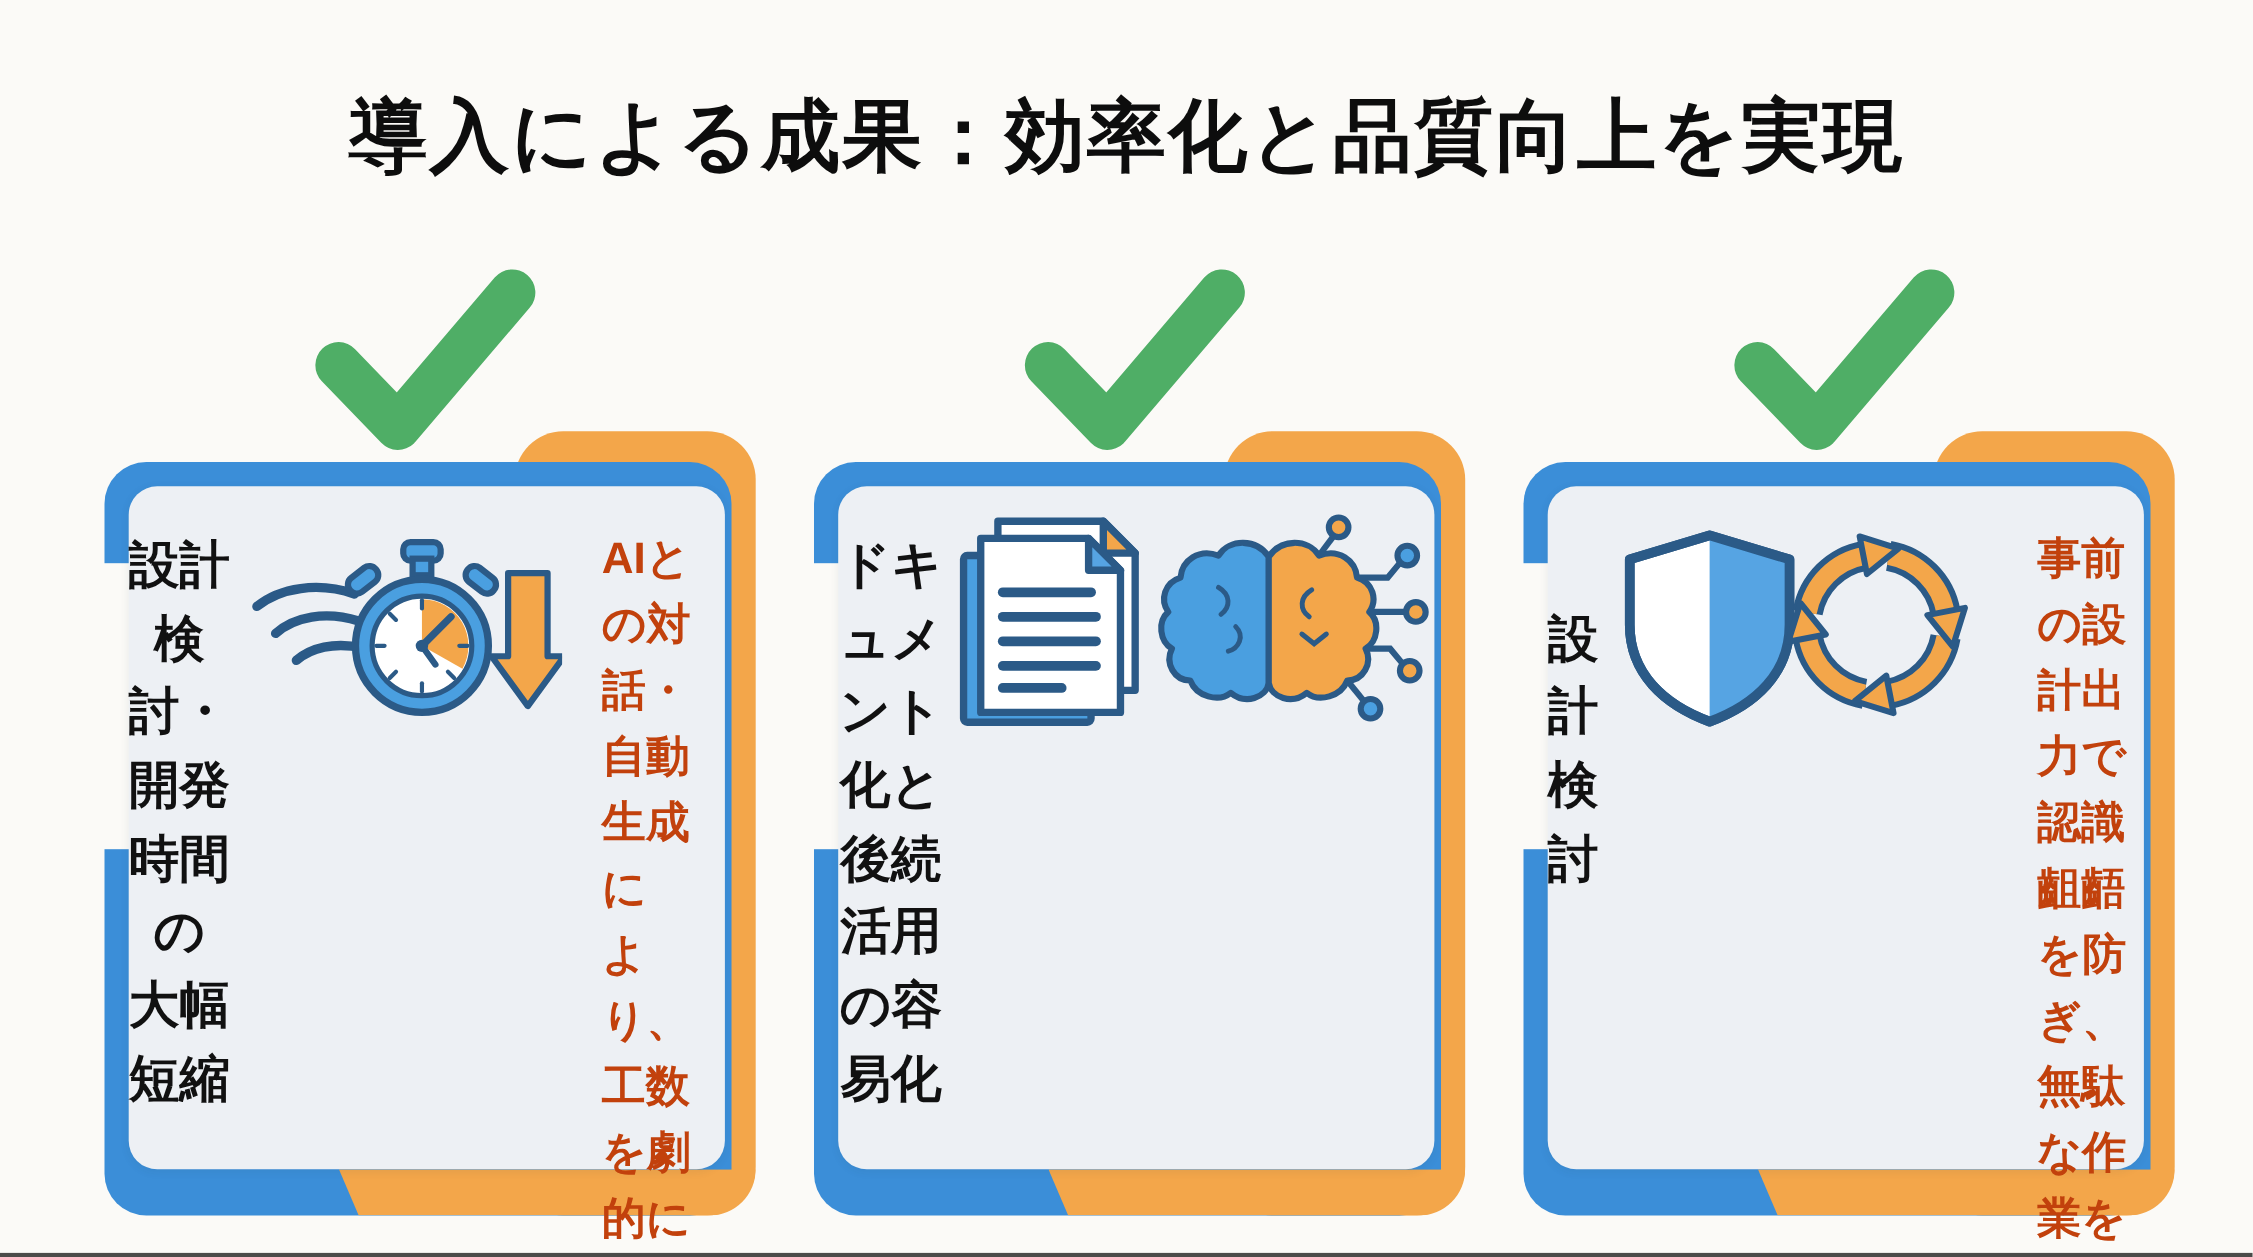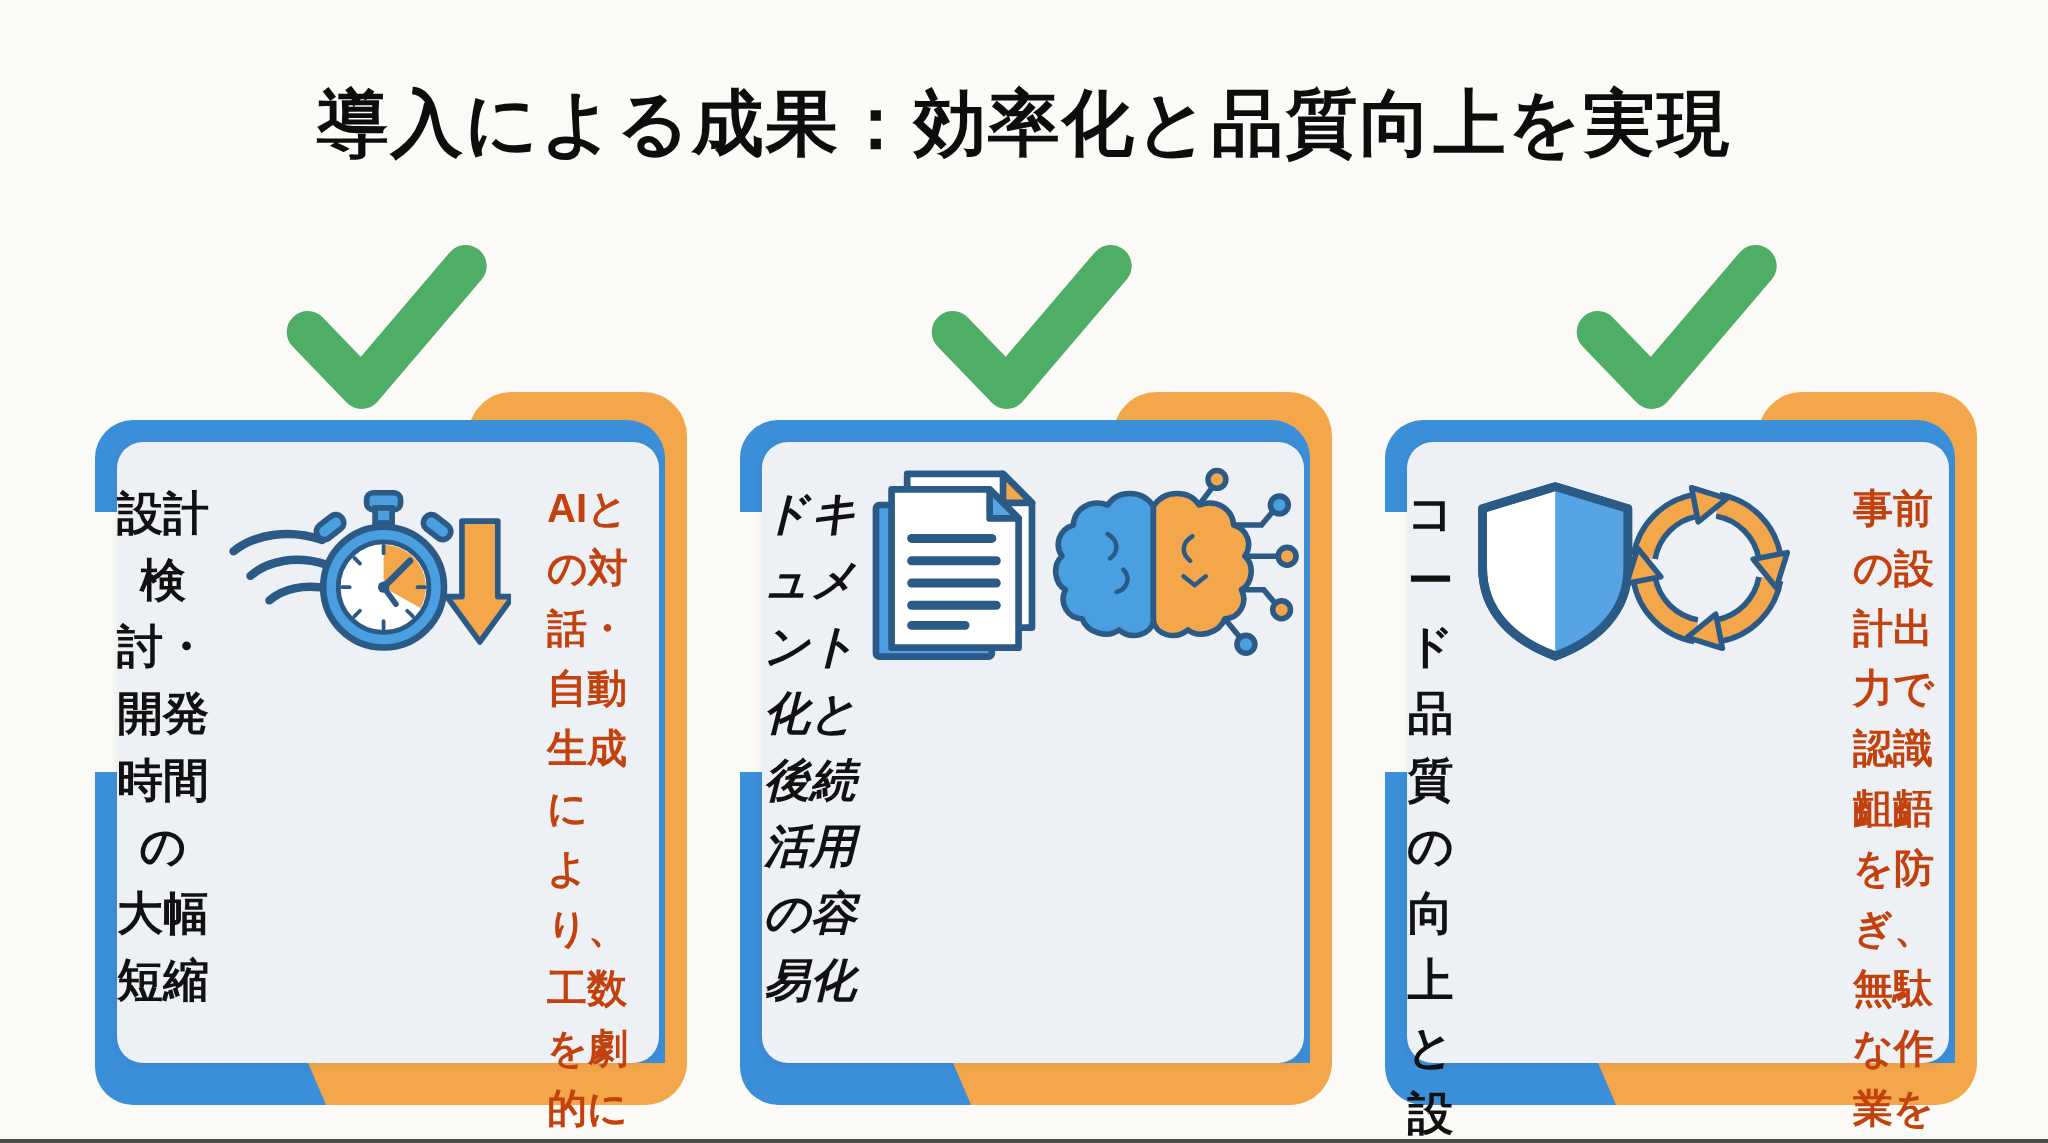--- a/index.html
+++ b/index.html
@@ -12,21 +12,21 @@
     position:relative; width:2048px; height:1143px;
     background:#fbfaf7; overflow:hidden;
   }
   .page-title {
     position:absolute; top:44px; left:0; width:100%;
     text-align:center; font-size:72px; font-weight:900;
     letter-spacing:2px; color:#0d0d0d;margin-top:32px;
   }
   
   .card { position:absolute; top:392px; width:592px; height:713px; }
-  .card-1 { left:95px; } .card-2 { left:740px;font-style:italic; } .card-3 { left:1385px; }
+  .card-1 { left:95px; } .card-2 { left:740px; } .card-3 { left:1385px; }
 
   .orange-back {
     position:absolute; left:63%; right:0; top:0; bottom:0;
     background:#f3a64a; border-radius:44px;
   }
   .blue-main {
     position:absolute; left:0; right:22px; top:28px; bottom:0;
     background:#3b8ed8; border-radius:38px;
   }
   .orange-bottom {
@@ -184,21 +184,21 @@
   <div class="card card-3">
     <svg class="check" width="210" height="170" viewBox="0 0 210 170">
       <path d="M28,92 L82,148 L186,26" fill="none" stroke="#4fae66" stroke-width="42" stroke-linecap="round" stroke-linejoin="round"></path>
     </svg>
     <div class="orange-back"></div>
     <div class="blue-main"></div>
     <div class="orange-bottom"></div>
     <div class="gap-left"></div>
     <div class="gray-inner">
       <div class="card-title">
-        <span>コード品質の向上と</span><br>
+        <br>
         <span>設計検討</span>
       </div>
       <div class="card-icon">
         <svg width="363" height="231" viewBox="0 0 330 210">
 
           <g>
             <path d="M92,26 L158,46 V100 C158,140 130,166 92,180 C54,166 26,140 26,100 V46 Z" fill="#ffffff" stroke="#2b5a87" stroke-width="8" stroke-linejoin="round"></path>
             <path d="M92,26 L158,46 V100 C158,140 130,166 92,180 Z" fill="#56a4e3"></path>
             <path d="M92,26 L158,46 V100 C158,140 130,166 92,180 C54,166 26,140 26,100 V46 Z" fill="none" stroke="#2b5a87" stroke-width="8" stroke-linejoin="round"></path>
           </g>

